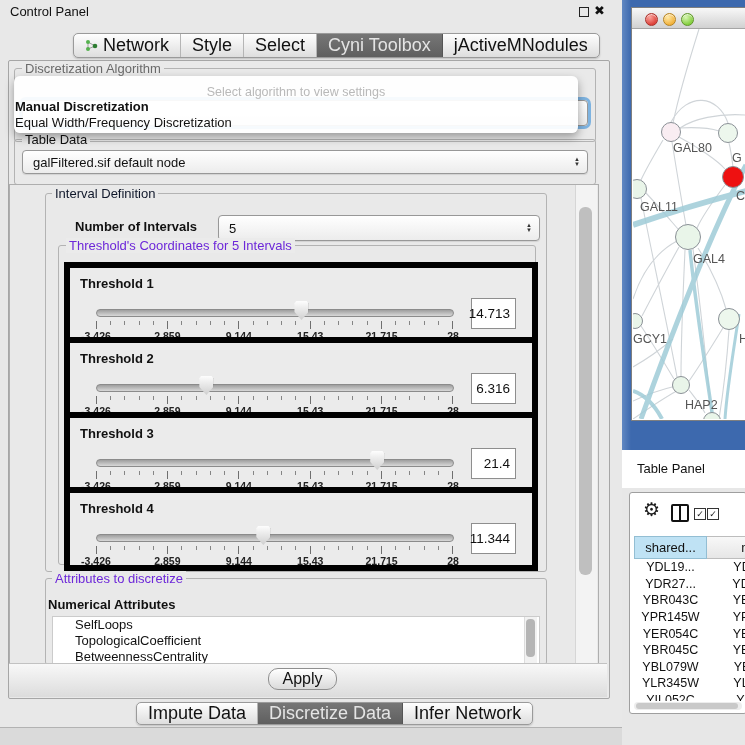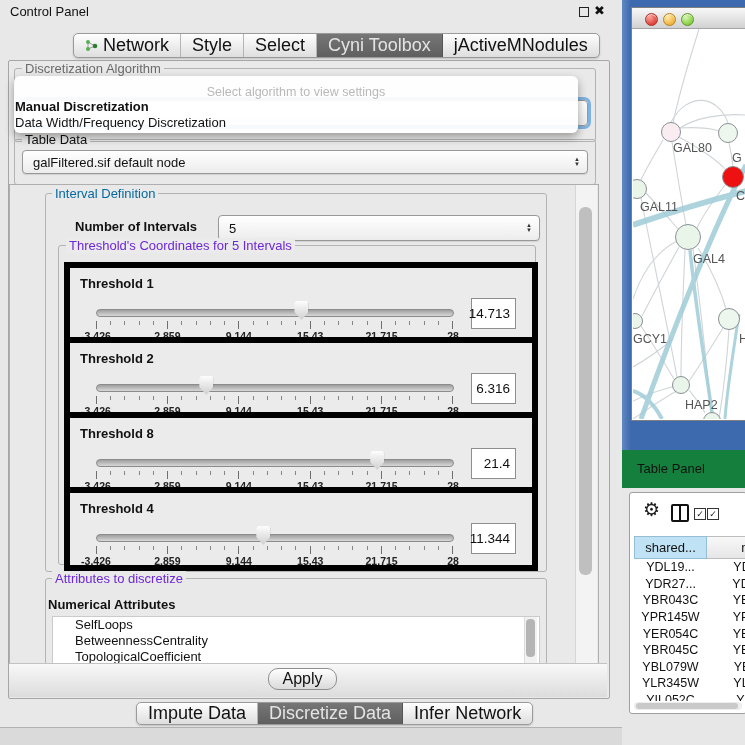--- a/index.html
+++ b/index.html
@@ -15,21 +15,21 @@
     background:linear-gradient(#fefefe,#dedede);box-shadow:0 1px 2px rgba(0,0,0,.18);font-size:18px;overflow:hidden}
   .seg{display:flex;align-items:center;gap:5px;padding:0 11px;border-right:1px solid #b5b5b5;white-space:nowrap}
   .seg:last-child{border-right:none}
   .seg.selected{background:linear-gradient(#767676,#5f5f5f);color:#e4e4e4;border-right:1px solid #555}
   .top-tabs{left:73px;top:33px;height:23px}
   .bottom-tabs{left:136px;top:702px;height:21px}
   
   .outer-panel{left:8px;top:60px;width:600px;height:637px;border:1px solid #a6a6a6;background:#e9e9e9;border-radius:2px}
   .group{border:1px solid #b3b3b3;border-radius:3px}
   .gtitle{font-size:13px;background:#e9e9e9;padding:0 3px;white-space:nowrap;z-index:2}
-  .t-green{color:#0369a1}
+  .t-green{color:#0f172a}
   .t-blue{color:#6d28d9}
   .t-ghost{color:#6a6a6a}
   .combo{background:linear-gradient(#ffffff,#ececec);border:1px solid #989898;border-radius:4px;
     font-size:13px;display:flex;align-items:center;padding:0 10px;box-shadow:0 1px 1px rgba(0,0,0,.1);box-sizing:border-box}
   .spin{position:absolute;right:7px;top:50%;transform:translateY(-50%);display:flex;flex-direction:column;
     align-items:center;font-size:6px;line-height:5px;color:#333}
   .focus-ring{box-shadow:0 0 0 3px rgba(90,160,220,.75)}
   
   .popup{left:14px;top:76px;width:564px;height:57px;background:rgba(255,255,255,.93);
     border-radius:6px;box-shadow:0 4px 10px rgba(0,0,0,.35);z-index:30}
@@ -72,21 +72,21 @@
   .macwin{left:631px;top:7px;width:120px;height:412px;background:#fff;border:1px solid #7f7f7f}
   .mactitle{position:absolute;left:0;top:0;right:0;height:20px;background:linear-gradient(#f8f8f8,#d1d1d1);border-bottom:1px solid #a5a5a5}
   .light{position:absolute;top:5px;width:11px;height:11px;border-radius:50%;box-shadow:inset 0 1px 1px rgba(255,255,255,.7)}
   .lred{left:13px;background:radial-gradient(circle at 35% 30%,#fba49d,#dd423a 70%);border:1px solid #a93029}
   .lyellow{left:31px;background:radial-gradient(circle at 35% 30%,#ffeaa9,#f2b23d 70%);border:1px solid #b5821f}
   .lgreen{left:49px;background:radial-gradient(circle at 35% 30%,#d8f5b4,#84cf3e 70%);border:1px solid #5e9428}
   .netcanvas{position:absolute;left:1px;top:21px;width:113px;height:390px;background:#fff;overflow:hidden}
   .net-node{position:absolute;border-radius:50%;border:1px solid #8a9096;box-sizing:border-box}
   .net-label{position:absolute;font-size:12.5px;color:#555;white-space:nowrap}
   
-  .table-panel-bar{left:622px;top:450px;width:123px;height:38px;background:#15803d;border-bottom:1px solid #cfcfcf}
+  .table-panel-bar{left:622px;top:450px;width:123px;height:38px;background:#ffffff;border-bottom:1px solid #cfcfcf}
   .table-panel-title{position:absolute;left:15px;top:11px;font-size:13px}
   .table-bg{left:622px;top:488px;width:123px;height:257px;background:#e7e7e7}
   .table-container{left:629px;top:492px;width:116px;height:220px;background:#fff;border:1px solid #9f9f9f;border-radius:3px;overflow:hidden}
   .gear-icon{position:absolute;left:13px;top:7px;font-size:19px;color:#1a1a1a;line-height:19px}
   .col-icon{position:absolute;left:41px;top:11px;width:14px;height:14px;border:2px solid #111;border-radius:2px}
   .col-icon div{position:absolute;left:50%;top:0;bottom:0;width:2px;background:#111;transform:translateX(-50%)}
   .chk-icon{position:absolute;width:10px;height:10px;border:1.5px solid #333;font-size:9px;line-height:10px;text-align:center;color:#222}
   .thead{position:absolute;left:4px;top:43px;height:23px;display:flex;font-size:13px}
   .hc{display:flex;align-items:center;justify-content:center;box-sizing:border-box}
   .hc1{width:73px;background:#bfe2f4;border:1px solid #93bed3}
@@ -135,21 +135,21 @@
 
   <div class="abs outer-panel"></div>
 
   <div class="abs group" style="left:14px;top:68px;width:580px;height:72px"></div>
   <div class="abs gtitle t-ghost" style="left:22px;top:61px">Discretization Algorithm</div>
   <div class="abs combo focus-ring" style="left:22px;top:100px;width:566px;height:26px"></div>
 
   <div class="abs popup">
     <div class="popup-hint">Select algorithm to view settings</div>
     <div class="popup-opt opt0">Manual Discretization</div>
-    <div class="popup-opt opt1">Data Width/Frequency Discretization</div>
+    <div class="popup-opt opt1">Equal Width/Frequency Discretization</div>
   </div>
 
   <div class="abs group" style="left:14px;top:139px;width:580px;height:44px"></div>
   <div class="abs gtitle" style="left:22px;top:132px">Table Data</div>
   <div class="abs combo" style="left:22px;top:150px;width:566px;height:24px">
     <span>galFiltered.sif default node</span>
     <span class="spin">▲<br>▼</span>
   </div>
 
   <div class="abs viewport"></div>
@@ -194,21 +194,21 @@
         <span class="tick-label" style="left: 0%;">-3.426</span>
         <span class="tick-label" style="left: 20%;">2.859</span>
         <span class="tick-label" style="left: 40%;">9.144</span>
         <span class="tick-label" style="left: 60%;">15.43</span>
         <span class="tick-label" style="left: 80%;">21.715</span>
         <span class="tick-label" style="left: 100%;">28</span>
       </div>
     <div class="th-value">6.316</div>
   </div>
   <div class="abs th-panel" style="left:64px;top:412px;width:462px;height:72px">
-    <div class="th-label">Threshold 8</div>
+    <div class="th-label">Threshold 3</div>
     <div class="th-track"></div>
     <div class="th-handle" style="left: 300.234px;"></div>
     <div class="ticks-minor"></div>
     <div class="ticks-major"></div>
     <div class="tick-labels">
         <span class="tick-label" style="left: 0%;">-3.426</span>
         <span class="tick-label" style="left: 20%;">2.859</span>
         <span class="tick-label" style="left: 40%;">9.144</span>
         <span class="tick-label" style="left: 60%;">15.43</span>
         <span class="tick-label" style="left: 80%;">21.715</span>
@@ -231,22 +231,22 @@
         <span class="tick-label" style="left: 100%;">28</span>
       </div>
     <div class="th-value">11.344</div>
   </div>
 
   <div class="abs group" style="left:45px;top:578px;width:500px;height:85px"></div>
   <div class="abs gtitle t-blue" style="left:52px;top:571px">Attributes to discretize</div>
   <div class="abs" style="left:48px;top:597px;font-size:13px;font-weight:bold">Numerical Attributes</div>
   <div class="abs attr-list">
     <div class="attr-item">SelfLoops</div>
+    <div class="attr-item">TopologicalCoefficient</div>
     <div class="attr-item">BetweennessCentrality</div>
-    <div class="attr-item">TopologicalCoefficient</div>
   </div>
   <div class="abs attr-sb-track"></div>
   <div class="abs attr-sb-thumb"></div>
 
   <div class="abs bottom-strip"></div>
   <div class="abs apply-btn">Apply</div>
 
   <div class="abs segbar bottom-tabs">
     <div class="seg">
         <span>Impute Data</span>

